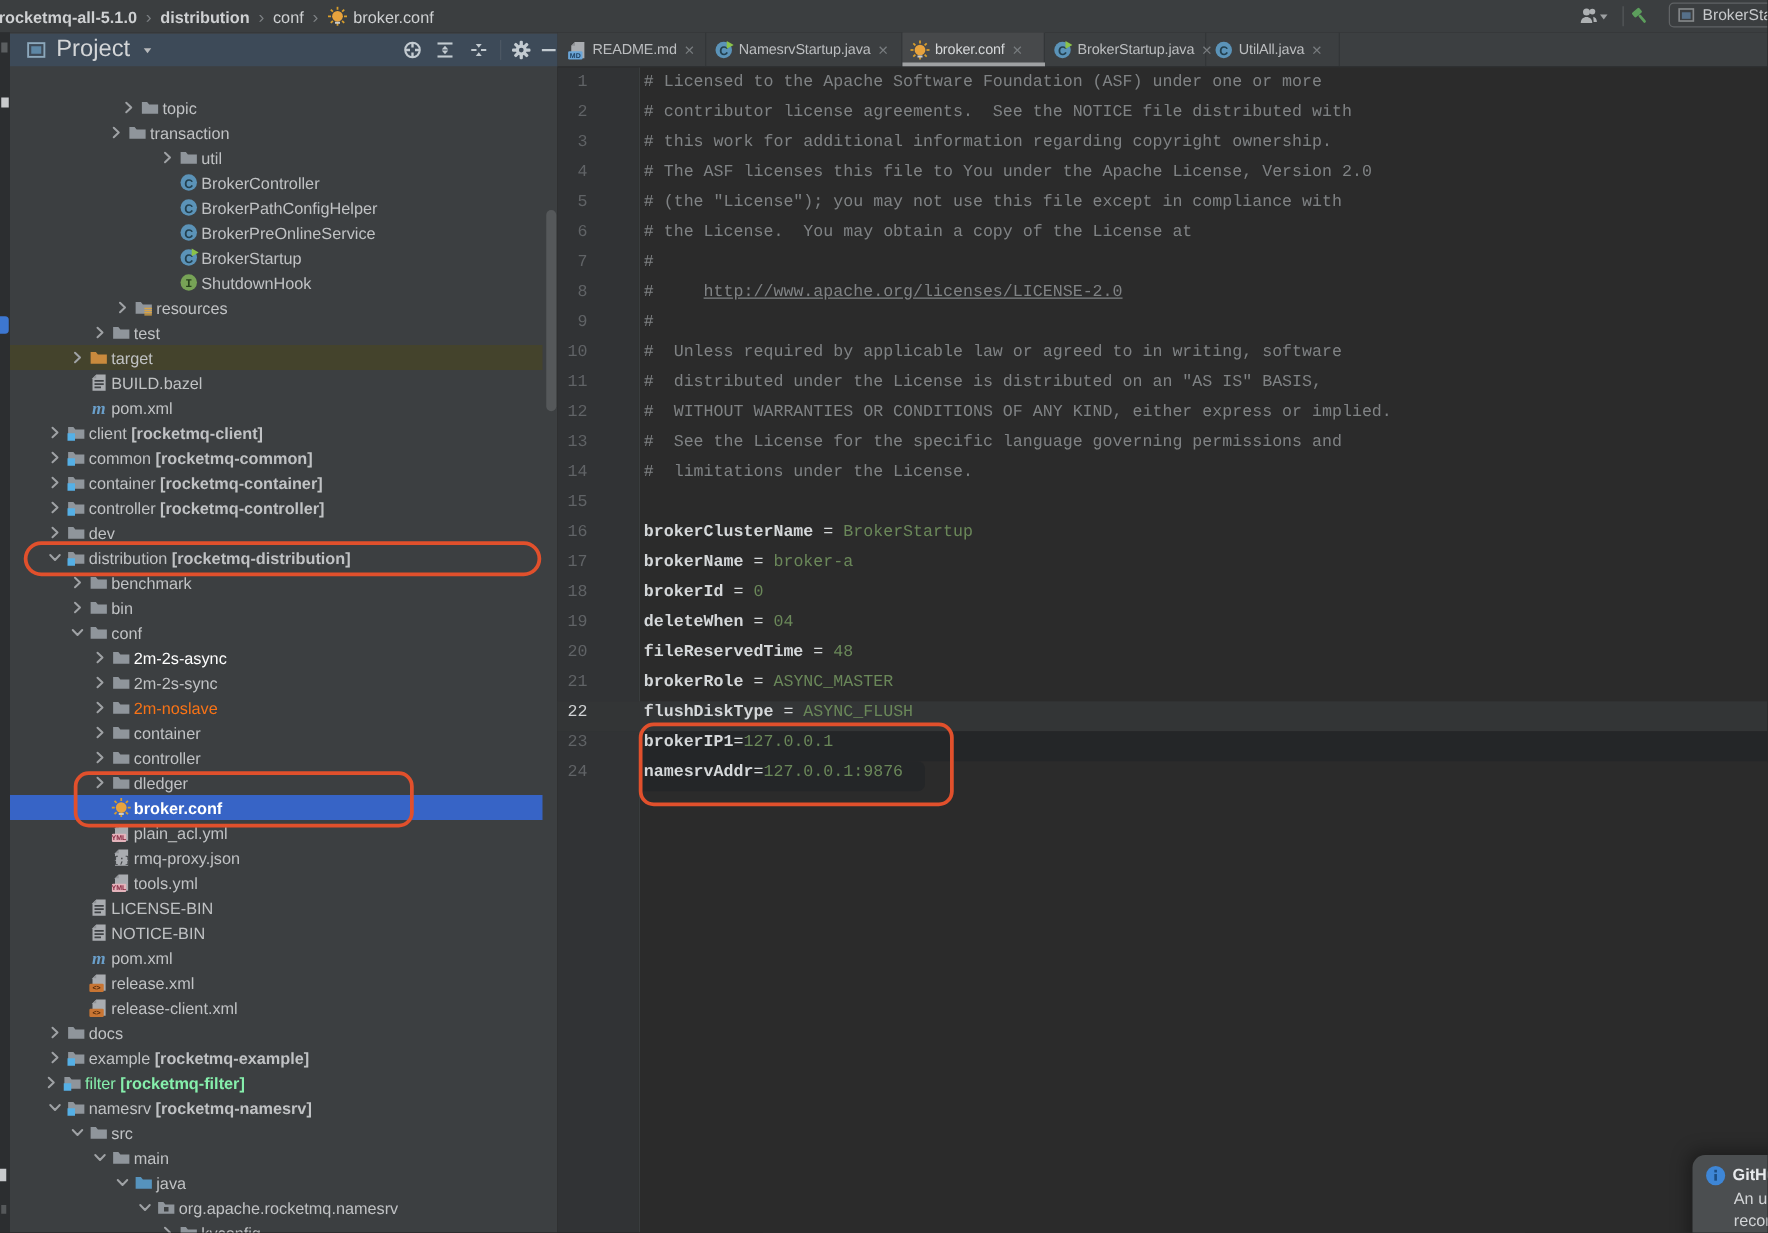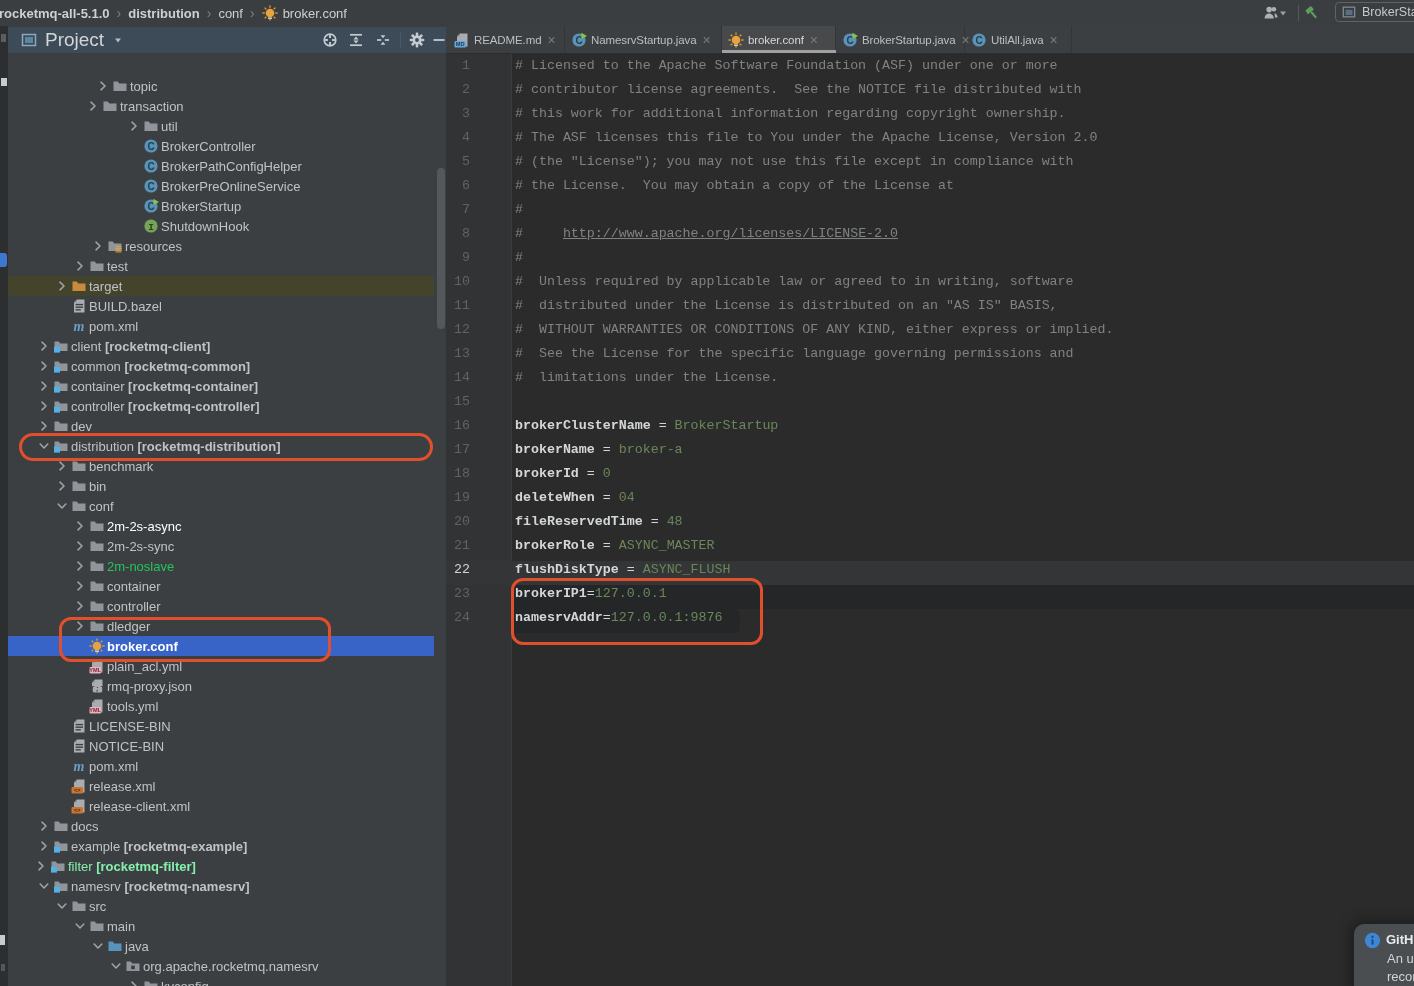--- a/index.html
+++ b/index.html
@@ -449,21 +449,21 @@
           <path d="M6 4.2l4 3.8-4 3.8" stroke="#9fa2a5" stroke-width="1.6" fill="none" stroke-linecap="round" stroke-linejoin="round"></path>
         </svg>
       </span>
       <span class="ib">
         <svg width="16" height="16" viewBox="0 0 16 16" style="">
           <path d="M1.5 3.5h4.2l1.6 2h7.2a0 0 0 0 1 0 0v7.5h-13z" fill="#8f959b"></path>
         </svg>
       </span>
       <span class="tl">2m-2s-sync</span>
     </div>
-<div class="tr" style="top:556px;padding-left:63px;color:#22c55e">
+<div class="tr" style="top:556px;padding-left:63px;color:#f97316">
       <span class="cb">
         <svg width="16" height="16" viewBox="0 0 16 16" style="">
           <path d="M6 4.2l4 3.8-4 3.8" stroke="#9fa2a5" stroke-width="1.6" fill="none" stroke-linecap="round" stroke-linejoin="round"></path>
         </svg>
       </span>
       <span class="ib">
         <svg width="16" height="16" viewBox="0 0 16 16" style="">
           <path d="M1.5 3.5h4.2l1.6 2h7.2a0 0 0 0 1 0 0v7.5h-13z" fill="#8f959b"></path>
         </svg>
       </span>

